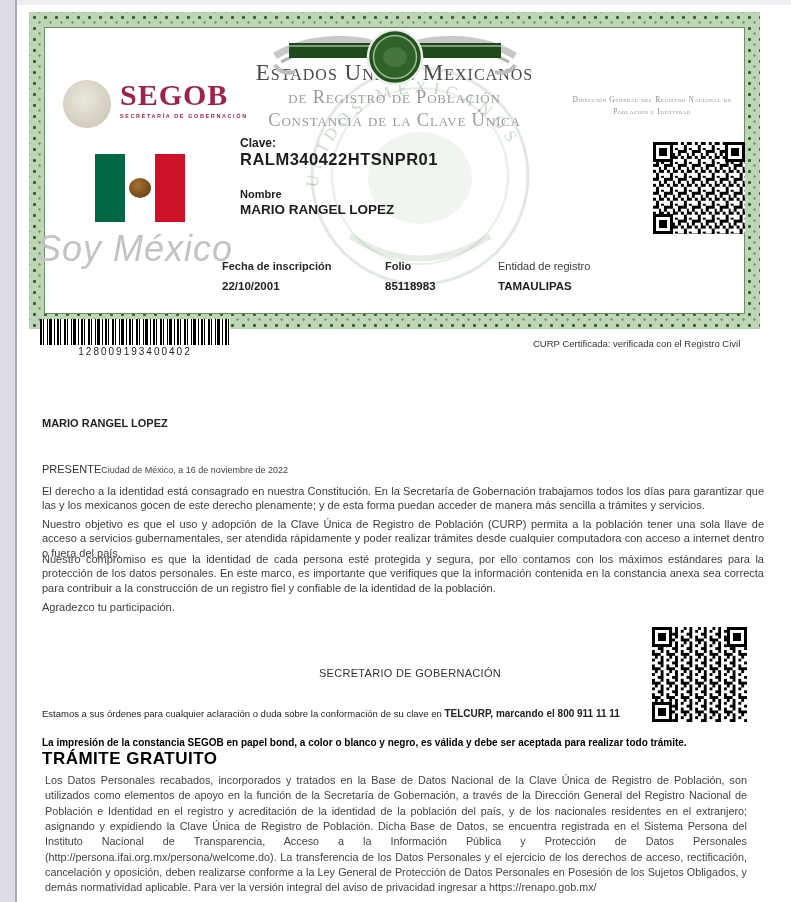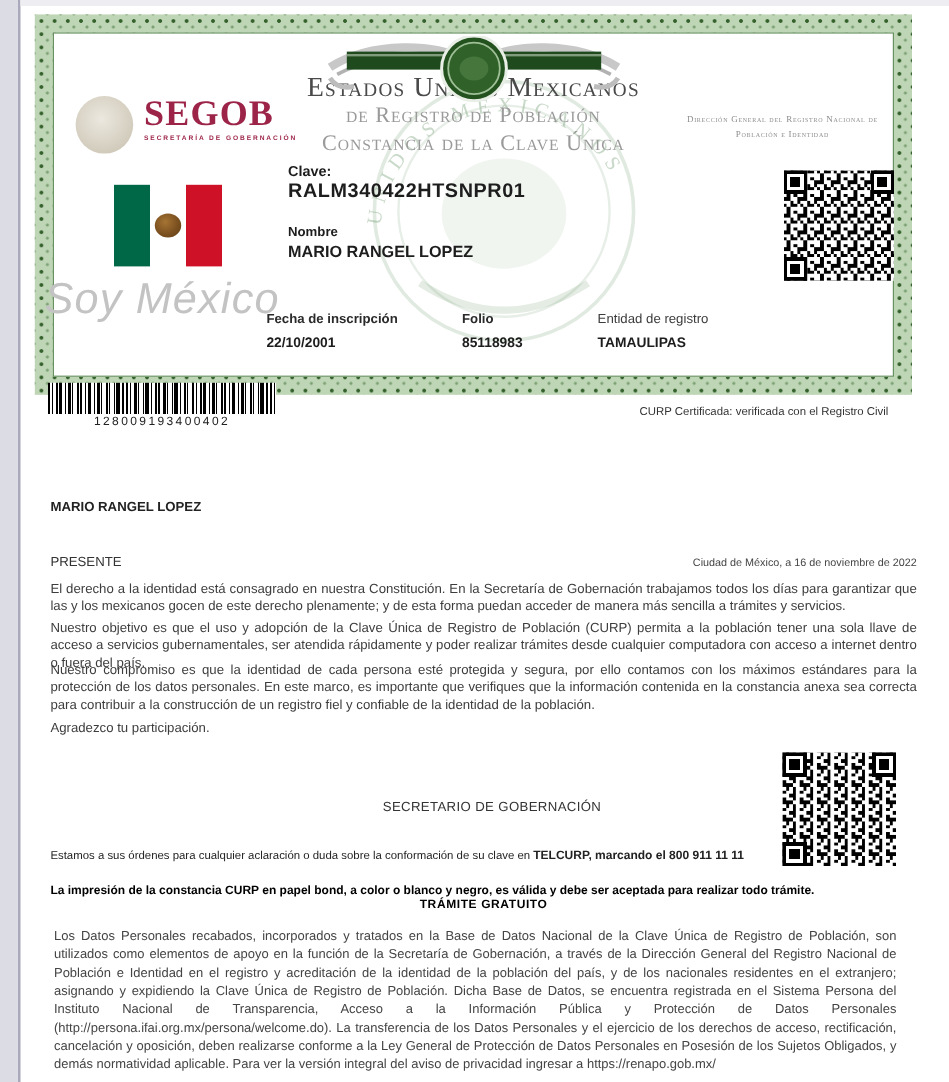--- a/index.html
+++ b/index.html
@@ -69,35 +69,35 @@
       #000 9px,#000 12px,#fff 12px,#fff 14px,
       #000 14px,#000 15px,#fff 15px,#fff 17px,
       #000 17px,#000 19px,#fff 19px,#fff 20px,
       #000 20px,#000 21px,#fff 21px,#fff 24px);
   }
   .barcode-num { text-align:center; font-size:10px; color:#222; letter-spacing:2px; margin-top:1px; }
   .cert-note { position:absolute; left:533px; top:338px; font-size:9.5px; color:#333; }
 
   
   .recipient { position:absolute; left:42px; top:417px; font-size:11px; font-weight:bold; color:#222; }
-  .presente-row { position:absolute; left:42px; top:463px; width:722px; display:flex; justify-content:space-between; align-items:baseline; }
+  .presente-row { position:absolute; left:42px; top:463px; width:722px; display:flex; align-items:baseline; }
   .presente { font-size:11px; color:#333; }
   .dateline { font-size:9px; color:#444; }
   .para { position:absolute; left:42px; width:722px; font-size:11px; color:#3d3d3d; line-height:1.3; text-align:justify; }
   .p1 { top:484px; } .p2 { top:517px; } .p3 { top:552px; }
   .closing { position:absolute; left:42px; top:601px; font-size:11px; color:#3d3d3d; }
 
   .signer-name  { position:absolute; left:60px; top:628px; width:700px; text-align:center; font-size:13px; font-weight:bold; color:#111; }
   .signer-title { position:absolute; left:60px; top:667px; width:700px; text-align:center; font-size:11px; color:#333; letter-spacing:0.3px; }
   .qr2 { position:absolute; left:652px; top:627px; width:95px; height:95px; }
 
   .contact { position:absolute; left:42px; top:708px; width:600px; font-size:9.5px; color:#222; }
   .contact b { font-size:10px; }
   .print-notice { position:absolute; left:42px; top:737px; width:722px; font-size:10px; font-weight:bold; color:#000; }
-  .gratuito { position:absolute; left:42px; top:749px; width:722px; text-align:center; font-size:10px; font-weight:bold; color:#000; letter-spacing:0.5px; }
+  .gratuito { position:absolute; left:42px; top:749px; width:722px; text-align:left; font-size:17px; font-weight:bold; color:#000; letter-spacing:0.5px; }
   .privacy { position:absolute; left:45px; top:773px; width:702px; font-size:10.8px; color:#444; line-height:1.42; text-align:justify; }
 </style>
 </head>
 <body>
 
 <div id="page">
   <div class="gutter"></div>
   <div class="topstrip"></div>
 
   <section class="certificate">
@@ -252,16 +252,16 @@
       </g>
     <g fill="#000">
         <rect x="2" y="2" width="3" height="3"></rect>
         <rect x="28" y="2" width="3" height="3"></rect>
         <rect x="2" y="28" width="3" height="3"></rect>
       </g>
   </svg>
 
   <p class="contact"><span>Estamos a sus órdenes para cualquier aclaración o duda sobre la conformación de su clave en </span><b>TELCURP, marcando el 800 911 11 11</b></p>
 
-  <p class="print-notice">La impresión de la constancia CURP en papel bond, a color o blanco y negro, es válida y debe ser aceptada para realizar todo trámite.</p>
+  <p class="print-notice">La impresión de la constancia SEGOB en papel bond, a color o blanco y negro, es válida y debe ser aceptada para realizar todo trámite.</p>
   <p class="gratuito">TRÁMITE GRATUITO</p>
   <p class="privacy">Los Datos Personales recabados, incorporados y tratados en la Base de Datos Nacional de la Clave Única de Registro de Población, son utilizados como elementos de apoyo en la función de la Secretaría de Gobernación, a través de la Dirección General del Registro Nacional de Población e Identidad en el registro y acreditación de la identidad de la población del país, y de los nacionales residentes en el extranjero; asignando y expidiendo la Clave Única de Registro de Población. Dicha Base de Datos, se encuentra registrada en el Sistema Persona del Instituto Nacional de Transparencia, Acceso a la Información Pública y Protección de Datos Personales (http://persona.ifai.org.mx/persona/welcome.do). La transferencia de los Datos Personales y el ejercicio de los derechos de acceso, rectificación, cancelación y oposición, deben realizarse conforme a la Ley General de Protección de Datos Personales en Posesión de los Sujetos Obligados, y demás normatividad aplicable. Para ver la versión integral del aviso de privacidad ingresar a https://renapo.gob.mx/</p>
 </div>
 
 </body></html>

